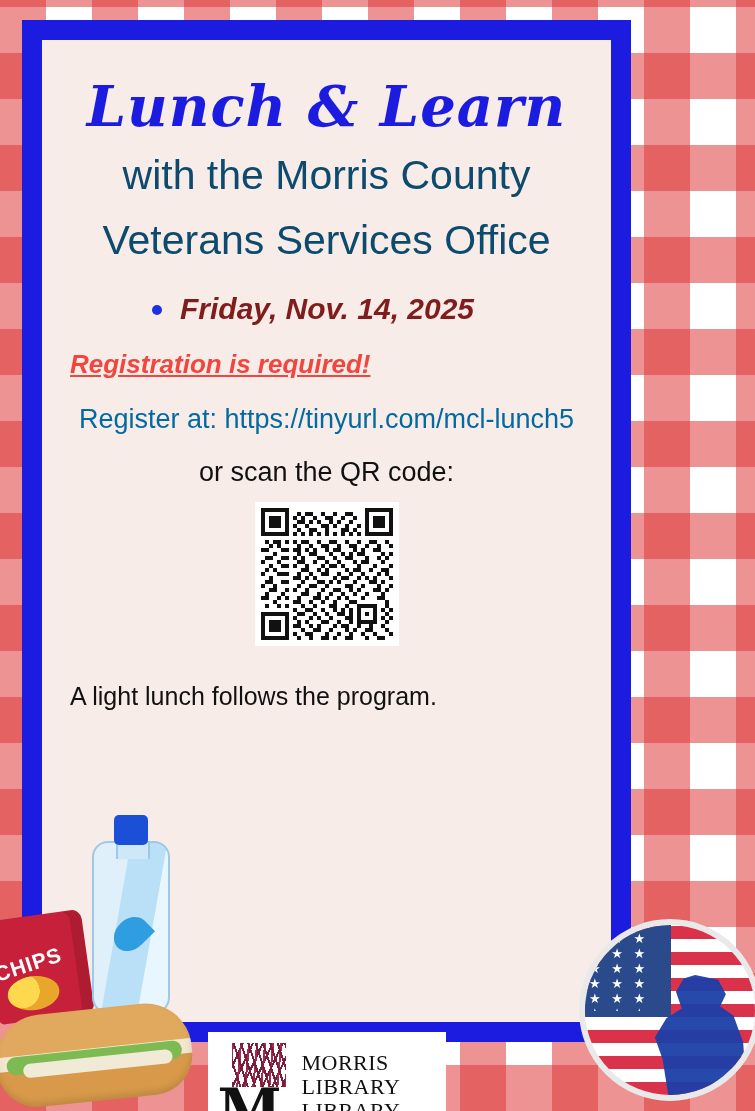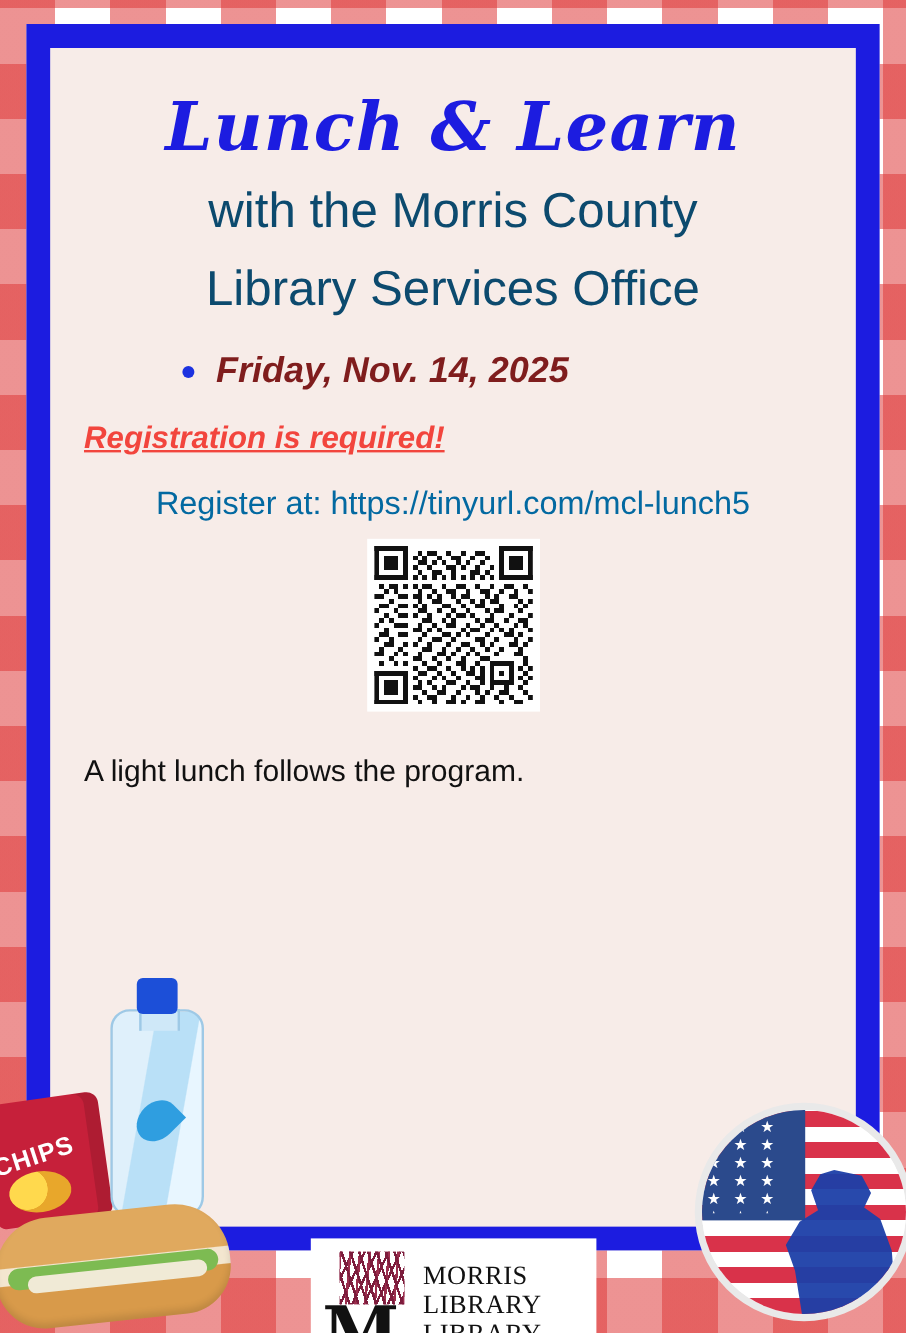--- a/index.html
+++ b/index.html
@@ -35,21 +35,21 @@
         rgba(255, 255, 255, 0) 46px,
         rgba(255, 255, 255, 0) 92px);
     overflow: hidden;
   }
 
   
   .frame {
     position: absolute;
     left: 22px;
     top: 20px;
-    width: 711px;
+    width: 609px;
     height: 1022px;
     border: 20px solid #1c1ce0;
     box-sizing: border-box;
     background: #f7ece8;
   }
   .frame-inner {
     position: absolute;
     left: 0;
     top: 0;
     right: 0;
@@ -369,30 +369,31 @@
 
 <div class="poster">
 
   <div class="frame">
     <div class="frame-inner">
 
       <div class="script-title">Lunch &amp; Learn</div>
 
       <div class="subtitle">with the Morris County</div>
 
-      <div class="subtitle">Library Services Office</div>
+      <div class="subtitle">Veterans Services Office</div>
 
       <ul class="bullets">
         <li>Friday, Nov. 14, 2025</li>
       </ul>
 
       <div class="registration">Registration is required!</div>
 
       <div class="register-line">Register at:  https://tinyurl.com/mcl-lunch5</div>
 
+      <div class="scan-line">or scan the QR code:</div>
 
       <div class="qr-wrap">
         <svg class="qr" viewBox="0 0 33 33" shape-rendering="crispEdges">
           <rect width="33" height="33" fill="#ffffff"></rect>
           <g fill="#111111">
 
             <rect x="0" y="0" width="7" height="1"></rect>
               <rect x="0" y="6" width="7" height="1"></rect>
             <rect x="0" y="0" width="1" height="7"></rect>
               <rect x="6" y="0" width="1" height="7"></rect>

